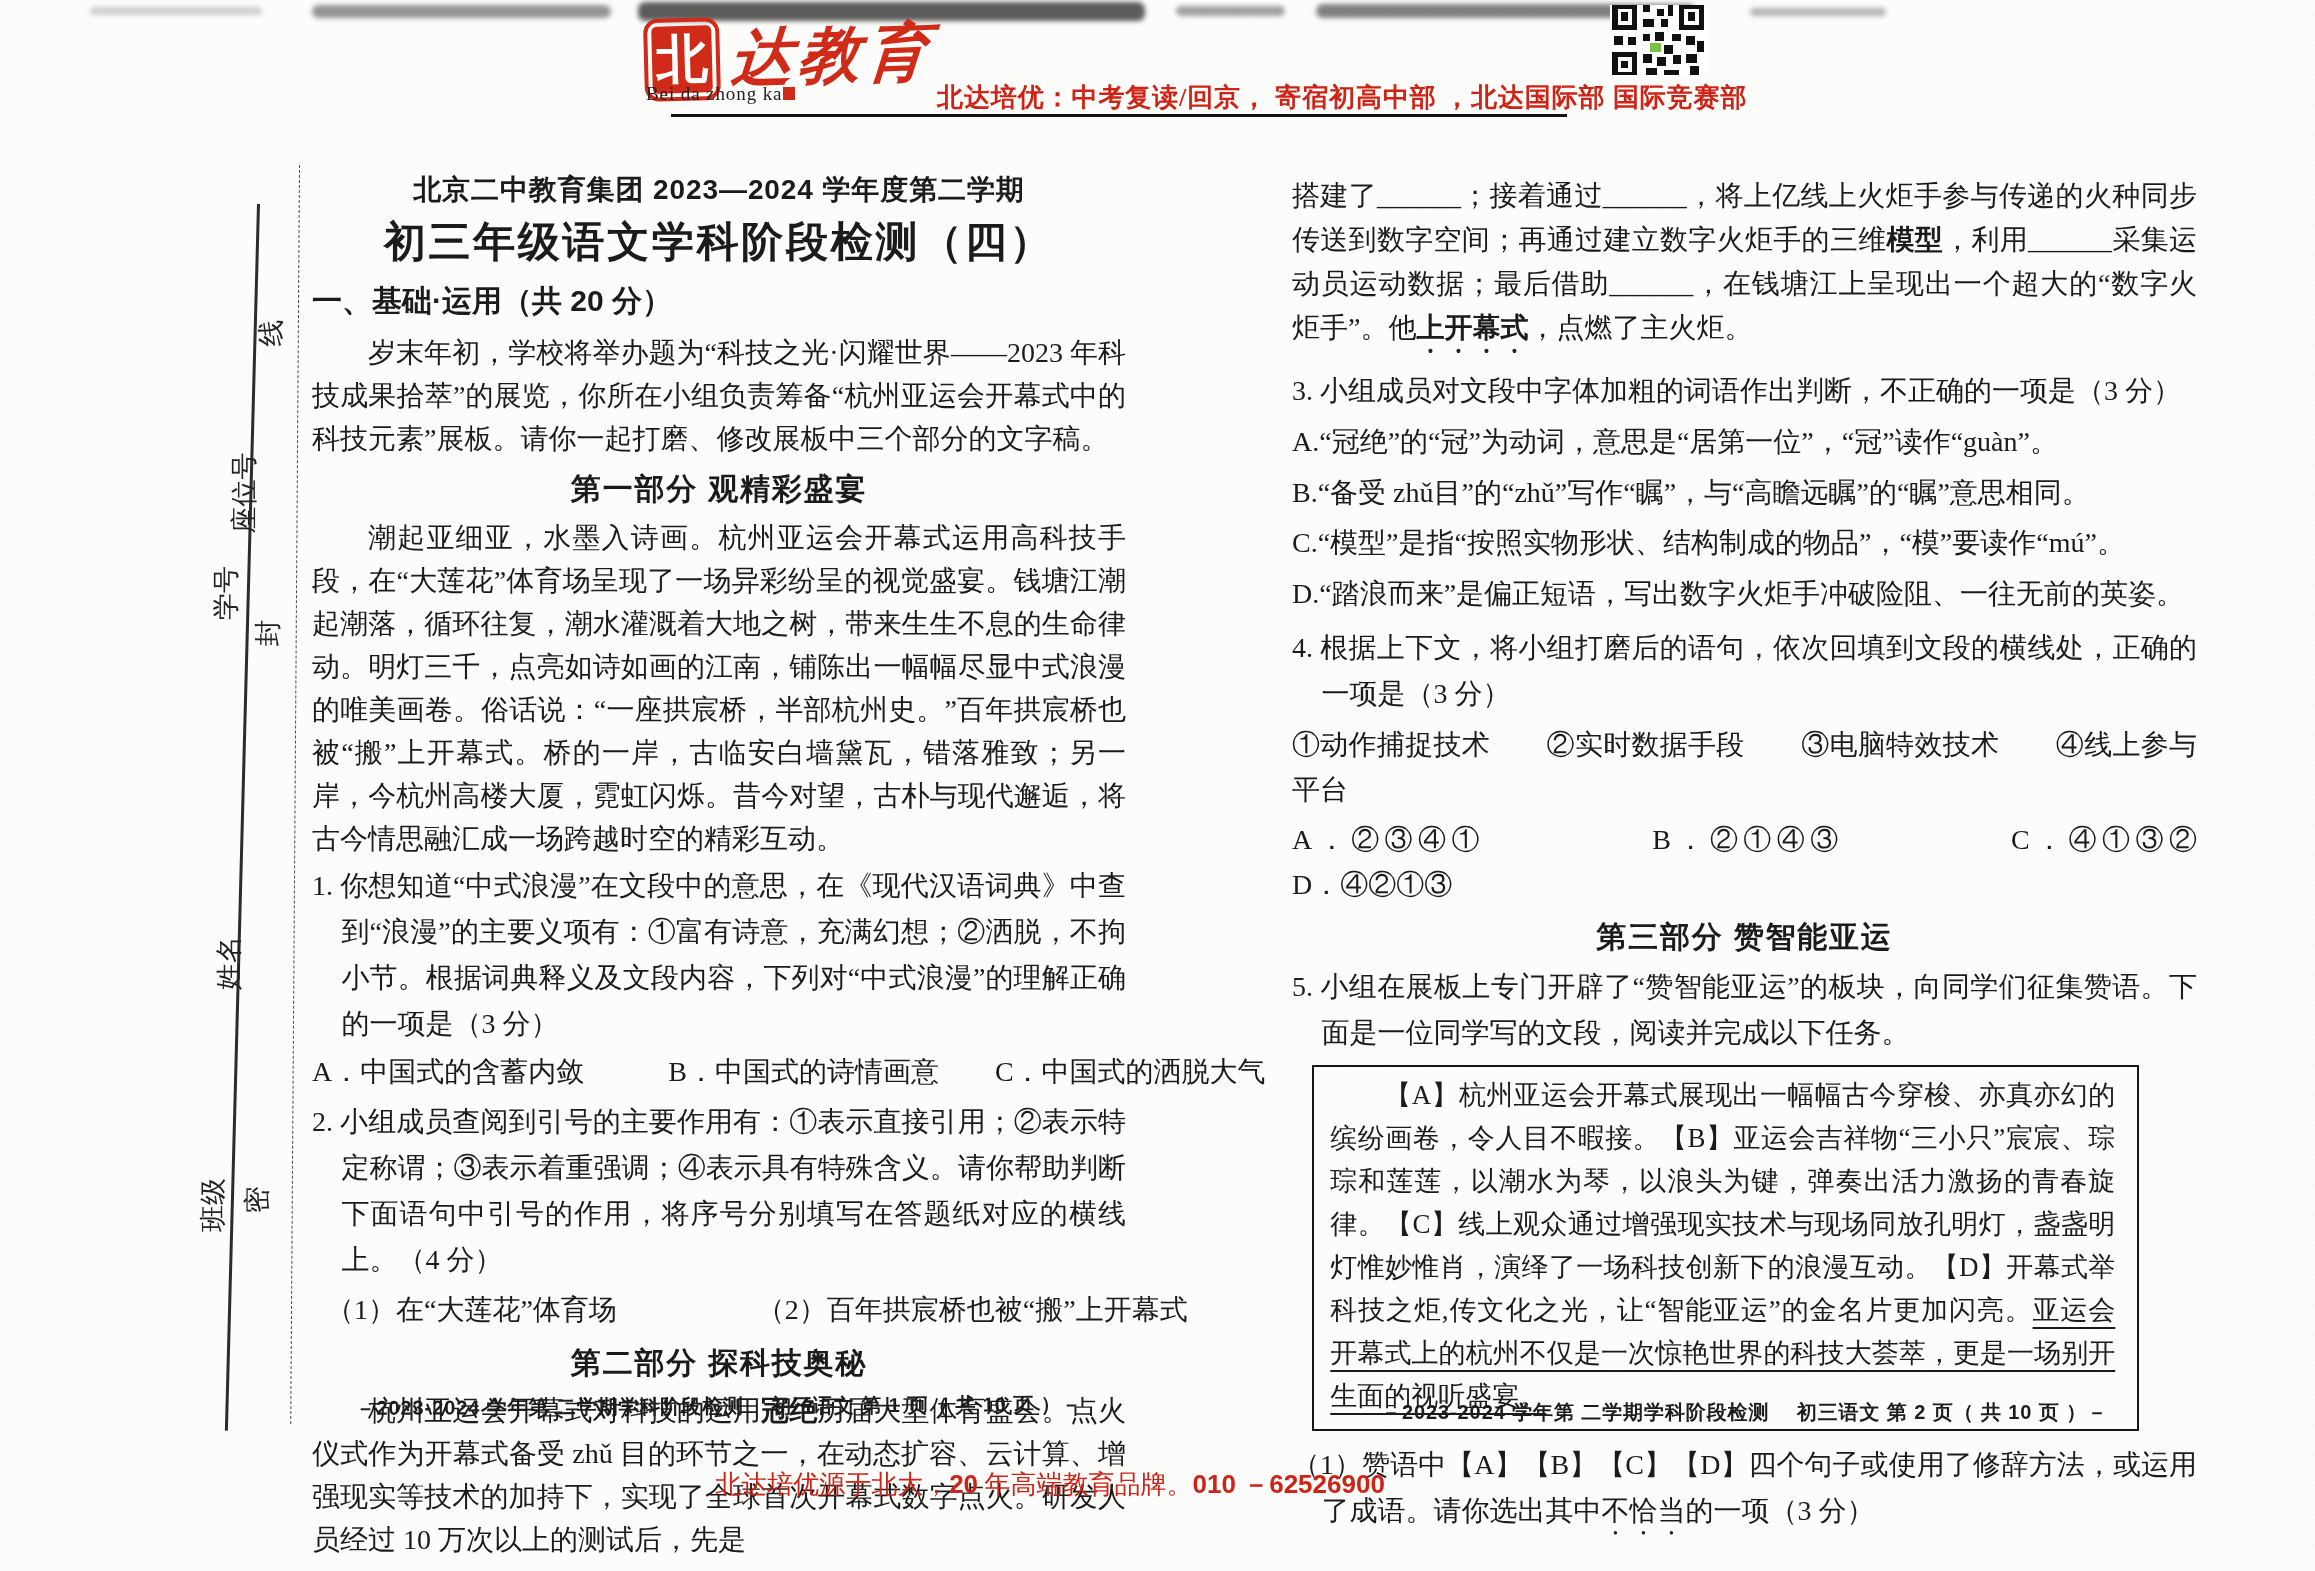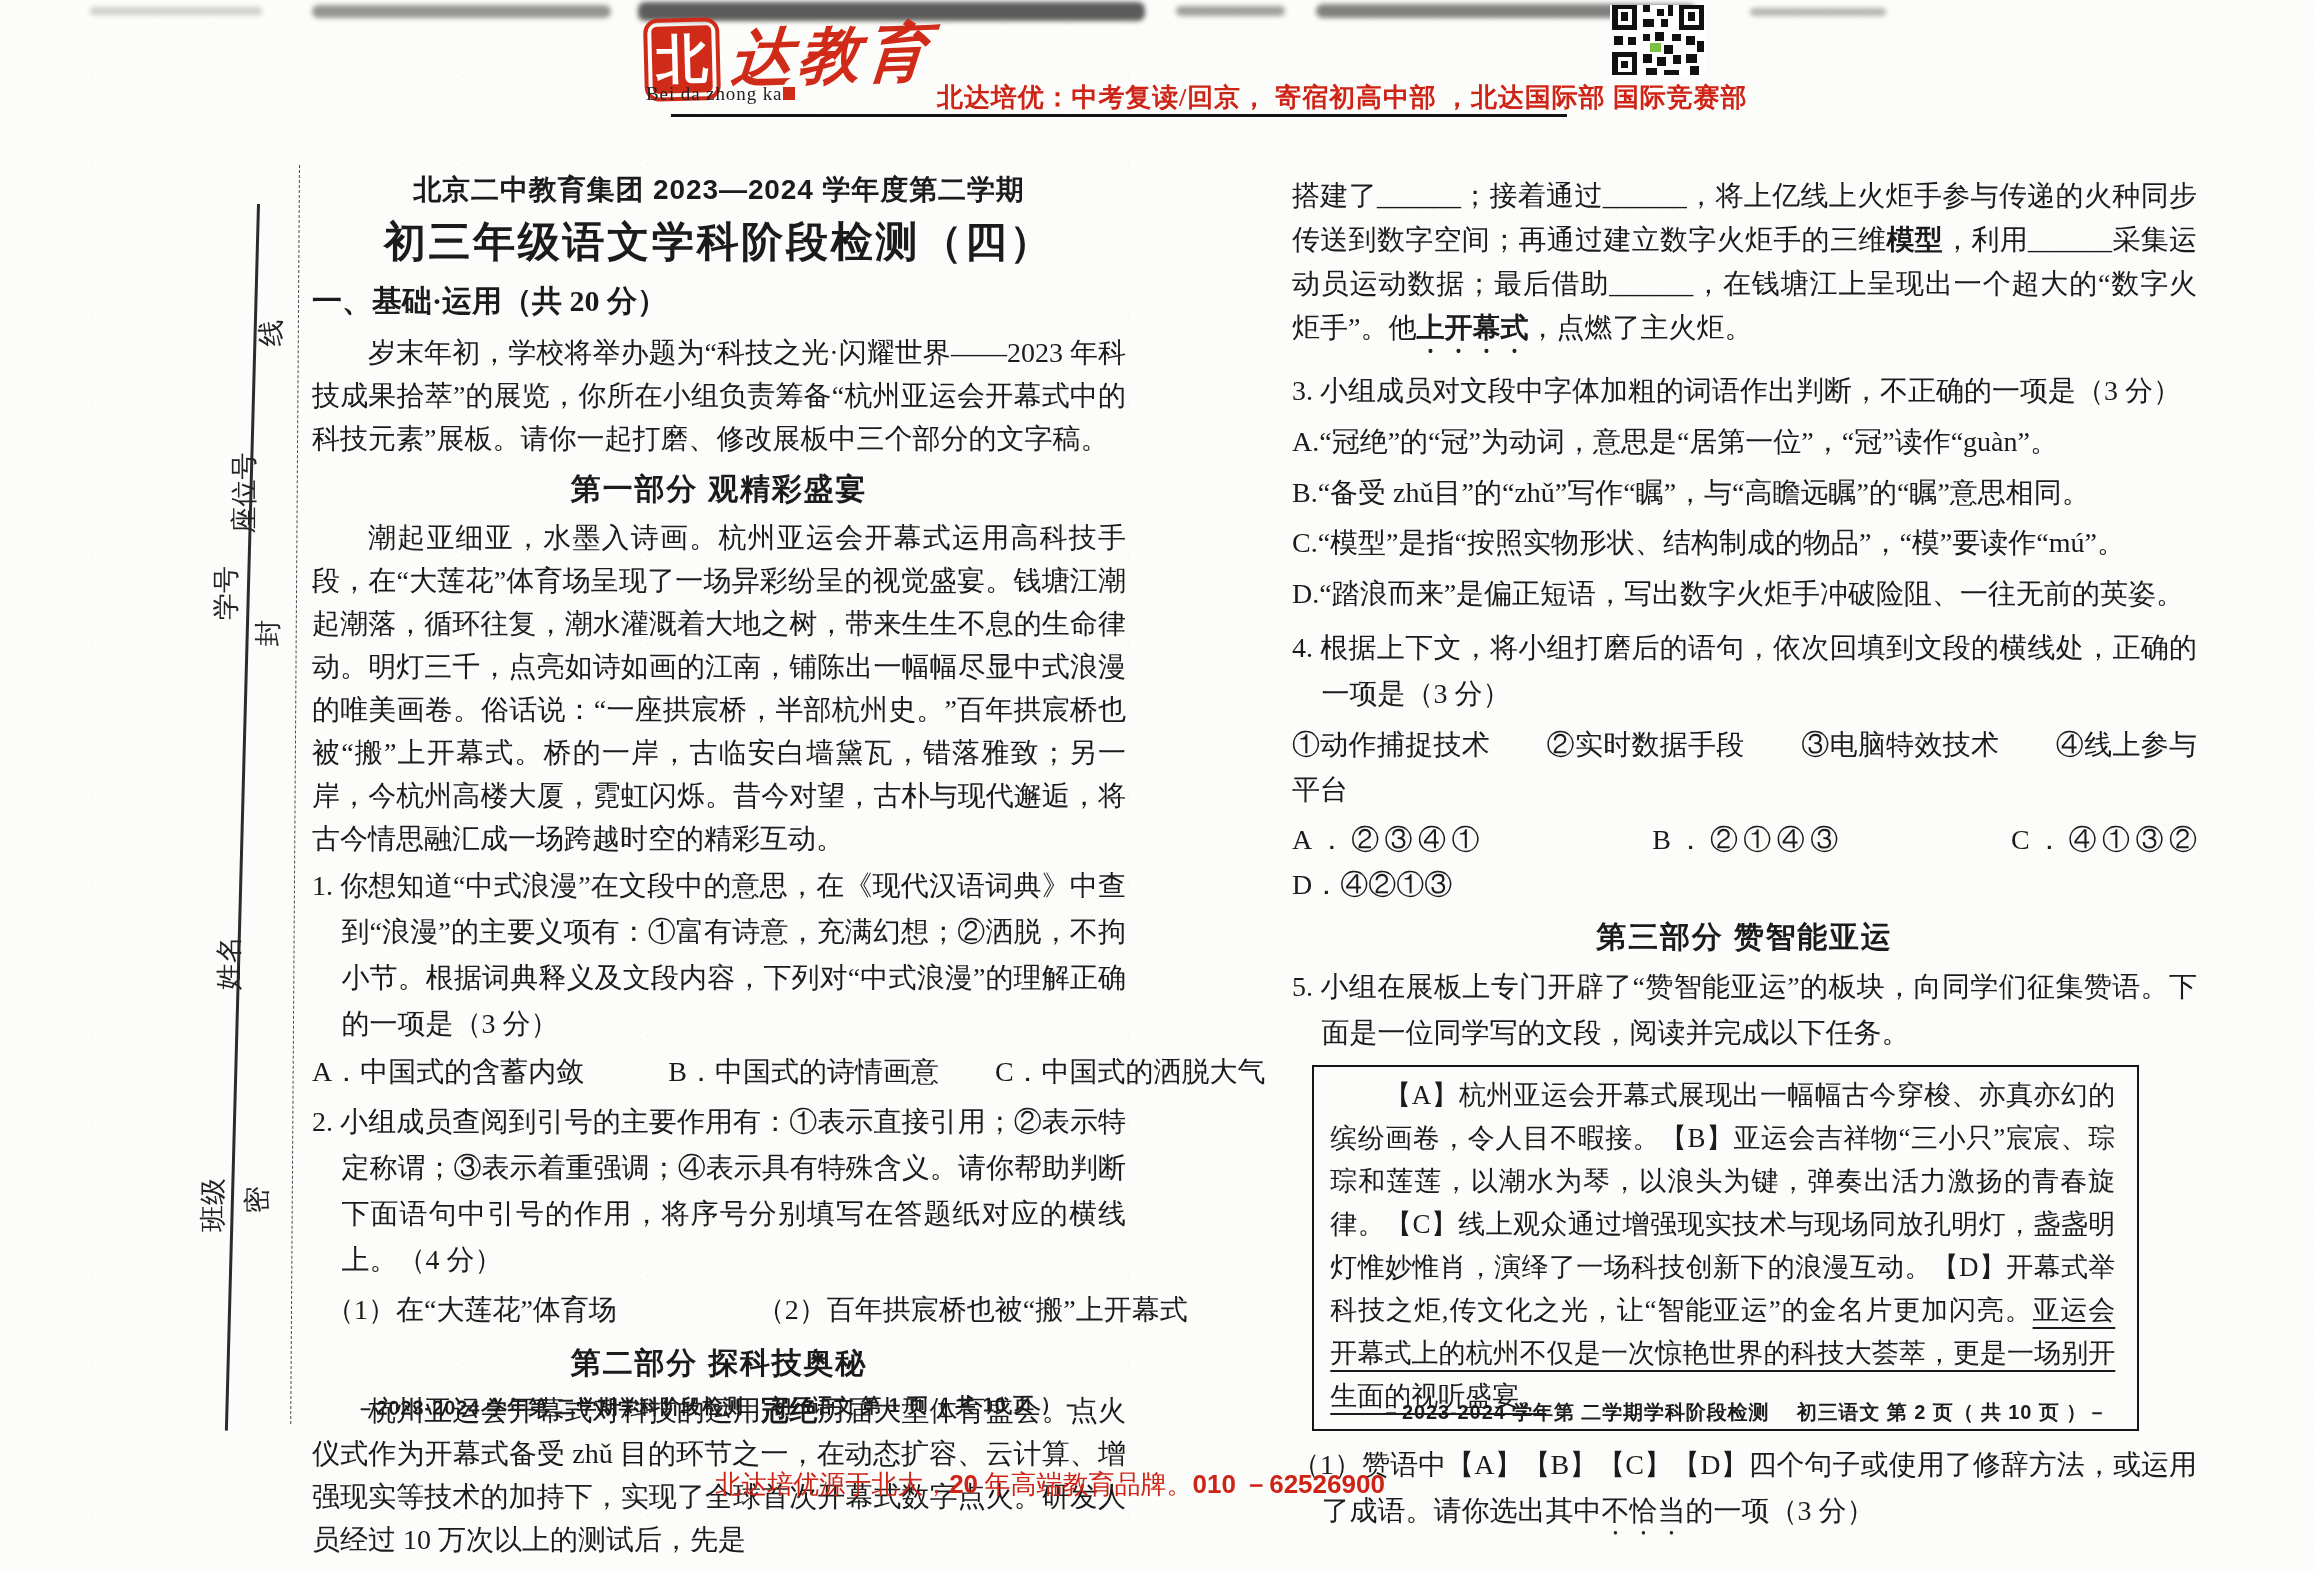--- a/index.html
+++ b/index.html
@@ -26,21 +26,21 @@
   
   .dash-line{position:absolute;left:299px;top:165px;height:1259px;border-left:1.8px dashed #4a4a4a;transform:rotate(.4deg);transform-origin:top left;}
   .seal-line{position:absolute;left:257px;top:204px;height:1227px;width:2.7px;background:#2c2c2c;transform:rotate(1.5deg);transform-origin:top left;}
   .mlabel{position:absolute;font-size:27px;color:#222;white-space:nowrap;transform:translate(-50%,-50%) rotate(-90deg);}
   
   .col{position:absolute;top:168px;font-size:28px;line-height:43px;text-align:justify;}
   .col-left{left:312px;width:814px;}
   .col-right{left:1292px;top:174px;width:905px;line-height:44px;}
   .school{font-size:28px;font-weight:700;text-align:center;letter-spacing:0.9px;margin:0 0 9px 0;font-family:"Liberation Sans","DejaVu Sans",sans-serif;}
   .title{font-size:42px;font-weight:700;text-align:center;letter-spacing:2.7px;margin:0 0 16.3px 0;font-family:"Liberation Sans","DejaVu Sans",sans-serif;}
-  .section{font-size:30px;font-weight:700;margin:0 0 9px 0;font-family:Liberation Serif, serif;}
+  .section{font-size:30px;font-weight:700;margin:0 0 9px 0;font-family:Liberation Sans, sans-serif;}
   .para{margin:0;text-indent:2em;}
   .h-part{font-size:30px;font-weight:700;text-align:center;margin:7.2px 0 5.4px 0;letter-spacing:1.8px;font-family:"Liberation Sans","DejaVu Sans",sans-serif;}
   .q{margin:3.6px 0 0 0;padding-left:1.05em;text-indent:-1.05em;line-height:46px;}
   .opts{margin:1.8px 0 0 0;line-height:46px;white-space:nowrap;}
   .subitems{margin:3.6px 0 0 0;padding-left:.5em;line-height:47px;white-space:nowrap;}
   .bold{font-weight:700;font-family:"Liberation Sans","DejaVu Sans",sans-serif;}
   .emph{font-weight:700;font-family:"Liberation Sans","DejaVu Sans",sans-serif;
         -webkit-text-emphasis:filled dot #222;text-emphasis:filled dot #222;
         -webkit-text-emphasis-position:under;text-emphasis-position:under left;}
   .emph2{-webkit-text-emphasis:filled dot #222;text-emphasis:filled dot #222;

